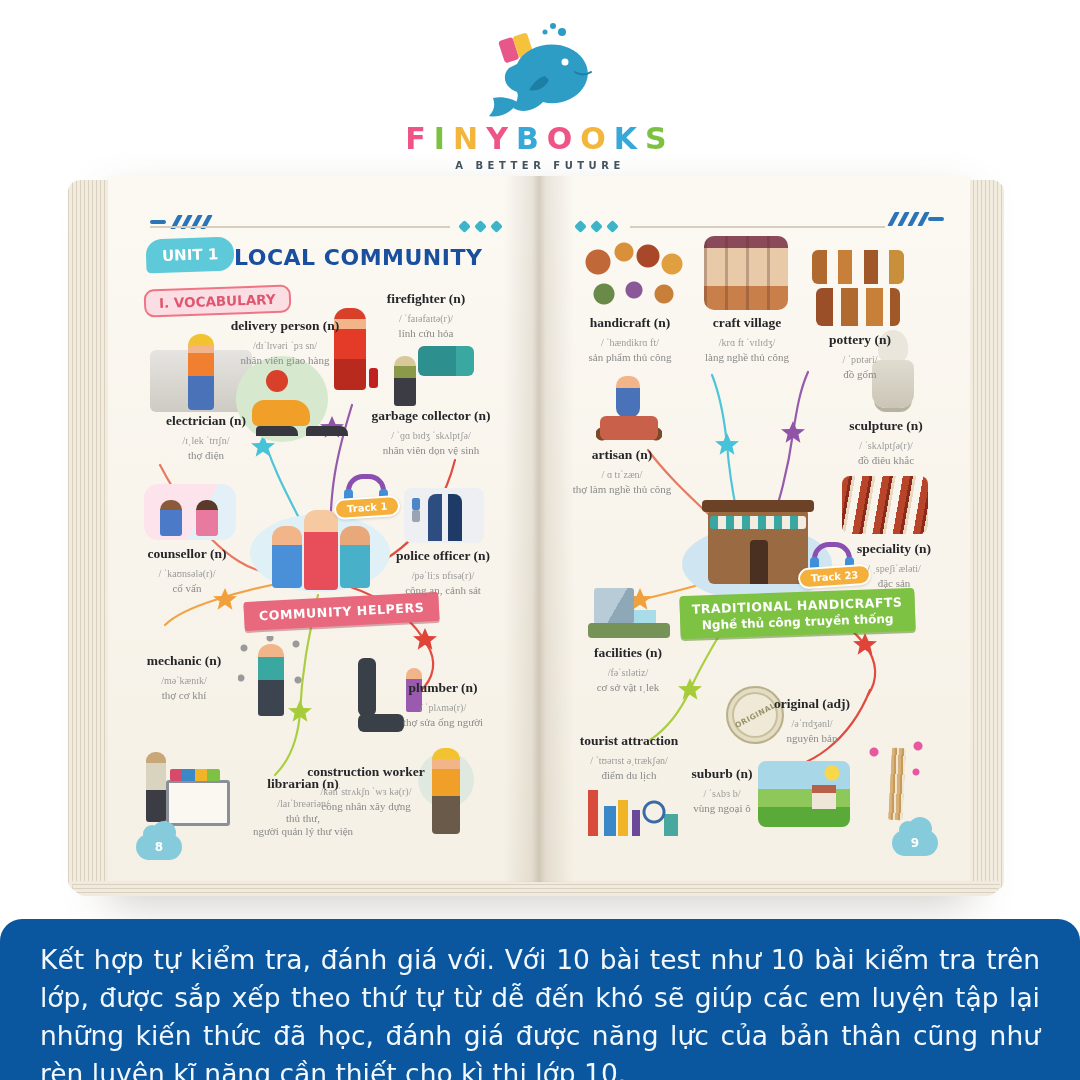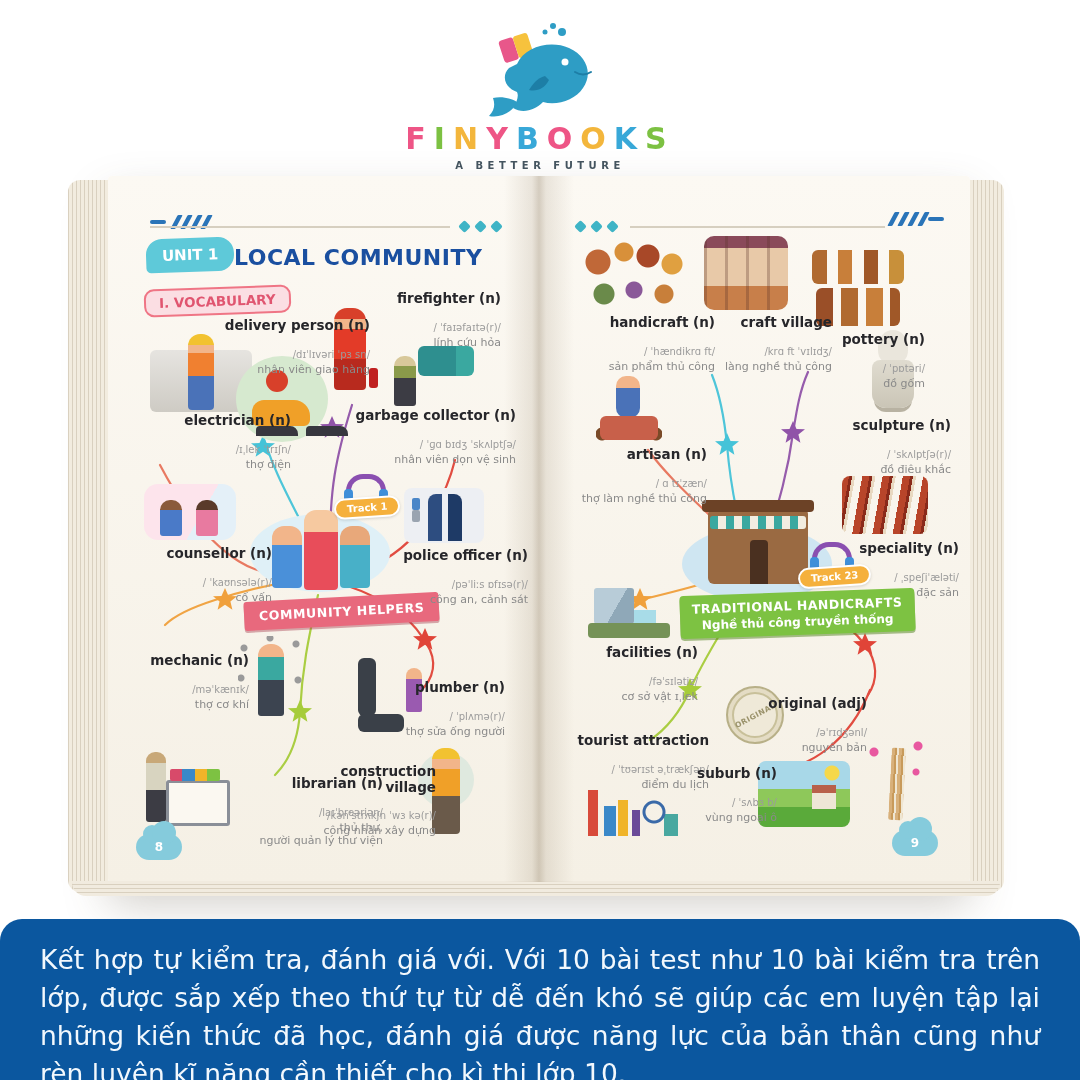--- a/index.html
+++ b/index.html
@@ -48,23 +48,23 @@
     color:#e05570;font-weight:800;font-size:13.5px;padding:4px 13px;border-radius:10px;transform:rotate(-2deg);}
   .ribbon{position:absolute;left:244px;top:597px;z-index:4;background:#e8697d;color:#fff;font-weight:800;
     font-size:12.5px;letter-spacing:.6px;padding:7px 15px;border-radius:3px;transform:rotate(-3deg);
     box-shadow:0 2px 0 rgba(160,50,70,.4);}
   .gbanner{position:absolute;left:680px;top:592px;z-index:4;background:#7dc242;color:#fff;text-align:center;
     padding:6px 12px;border-radius:4px;transform:rotate(-2deg);box-shadow:0 2px 0 rgba(80,130,30,.5);}
   .gbanner .l1{font-weight:800;font-size:12.5px;letter-spacing:.5px;}
   .gbanner .l2{font-weight:700;font-size:12px;margin-top:2px;}
 
   
-  .entry{position:absolute;z-index:4;transform:translateX(-50%);text-align:right;width:170px;}
+  .entry{position:absolute;z-index:4;transform:translateX(-50%);text-align:center;width:170px;font-family:Liberation Serif, serif;}
   .entry .w{font-size:13.5px;font-weight:800;color:#26262a;line-height:1.15;}
-  .entry .p{font-size:10px;color:#9b9b9b;margin-top:15px;line-height:1.2;}
+  .entry .p{font-size:10px;color:#9b9b9b;margin-top:6px;line-height:1.2;}
   .entry .v{font-size:11px;color:#8a8a8a;margin-top:2px;line-height:1.25;white-space:pre-line;}
 
   
   .ill{position:absolute;z-index:3;}
   .i-electrician{left:150px;top:334px;width:102px;height:80px;}
   .i-electrician::before{content:'';position:absolute;left:0;top:16px;width:102px;height:62px;
     background:linear-gradient(180deg,#e6e4e0,#cecbc4);border-radius:6px;}
   .i-electrician::after{content:'';position:absolute;left:38px;top:0;width:26px;height:76px;border-radius:12px 12px 4px 4px;
     background:linear-gradient(180deg,#f2c230 0 15%,#f2b58a 15% 25%,#f08030 25% 55%,#4a72b8 55% 100%);}
   .i-delivery{left:236px;top:356px;width:92px;height:86px;background:#d6e9cf;border-radius:50%;}
@@ -364,21 +364,21 @@
     <div class="p">/ ˈplʌmə(r)/</div>
     <div class="v">thợ sửa ống người</div>
   </div>
   <div class="entry" style="left:303px;top:776px;width:160px">
     <div class="w">librarian (n)</div>
     <div class="p">/laɪˈbreəriən/</div>
     <div class="v">thủ thư,
 người quản lý thư viện</div>
   </div>
   <div class="entry" style="left:366px;top:764px;width:140px">
-    <div class="w">construction village</div>
+    <div class="w">construction worker</div>
     <div class="p">/kənˈstrʌkʃn ˈwɜ kə(r)/</div>
     <div class="v">công nhân xây dựng</div>
   </div>
 
   <div class="entry" style="left:747px;top:315px">
     <div class="w">craft village</div>
     <div class="p">/krɑ ft ˈvɪlɪdʒ/</div>
     <div class="v">làng nghề thủ công</div>
   </div>
   <div class="entry" style="left:630px;top:315px">

